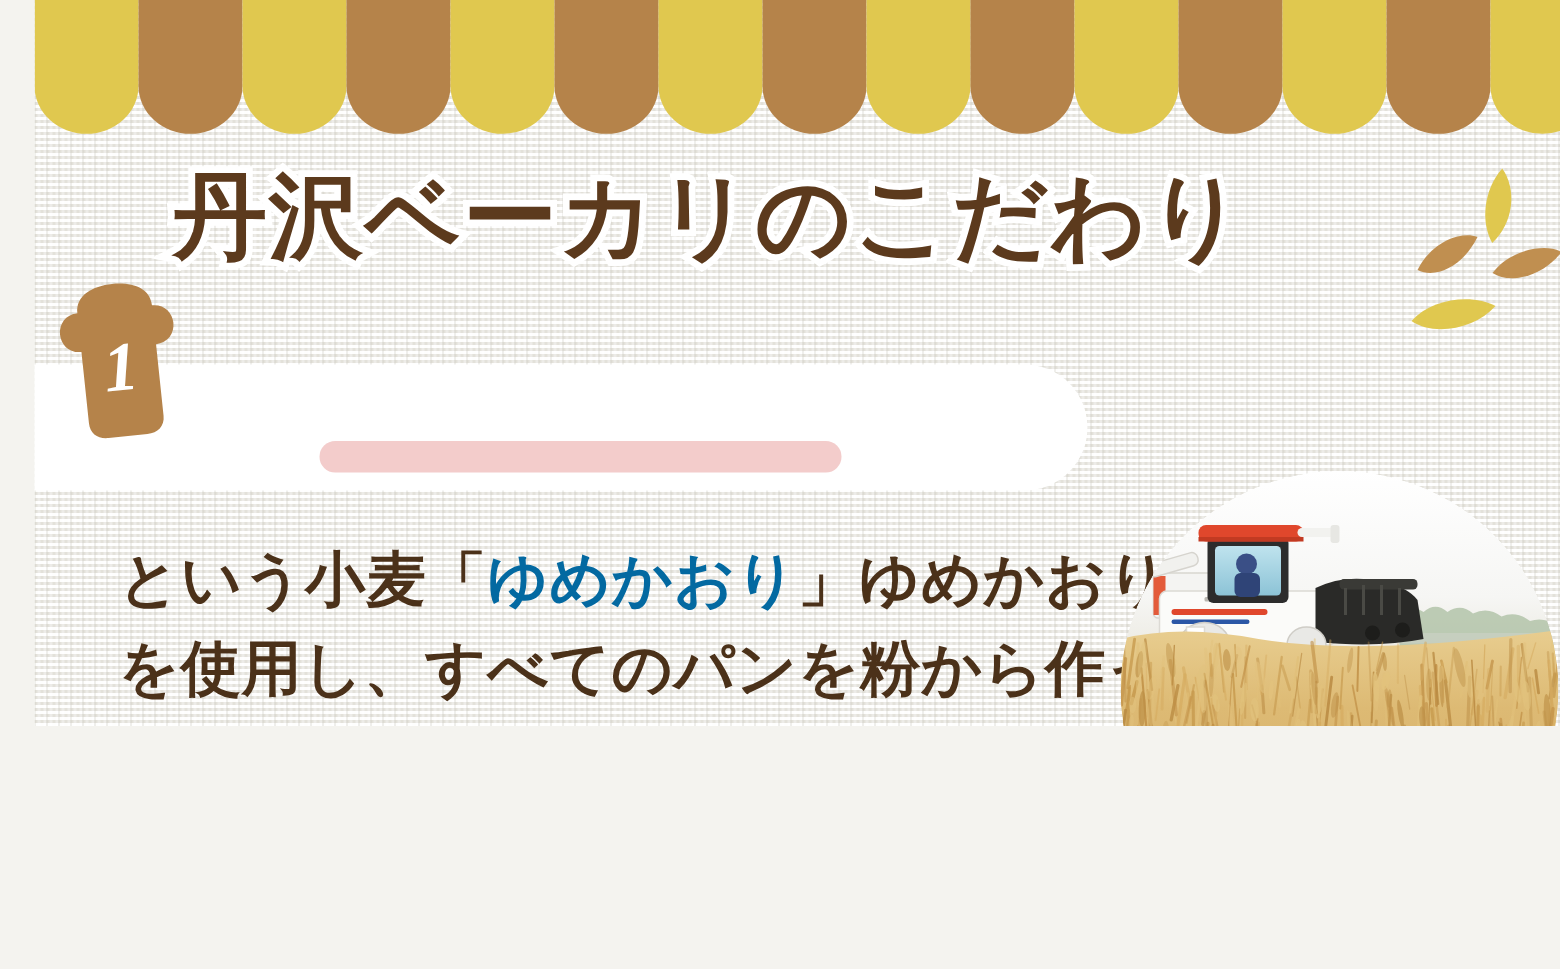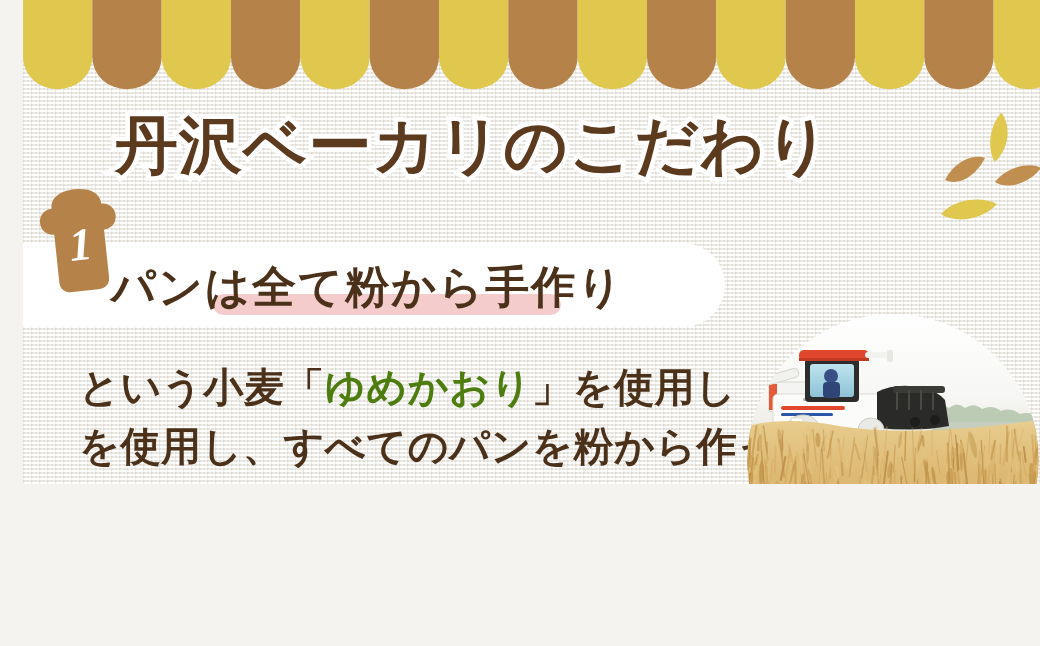--- a/index.html
+++ b/index.html
@@ -145,21 +145,21 @@
     left:56px; top:358px;
     width:640px;
     z-index:6;
     font-size:40px;
     line-height:59px;
     font-weight:bold;
     color:#4b3119;
     letter-spacing:0.5px;
   }
   #body-copy .line { white-space:nowrap; }
-  #body-copy .em { color:#4d7c0f; }
+  #body-copy .em { color:#0369a1; }
 
   
   #photo {
     position:absolute;
     left:724px; top:314px;
     width:292px; height:292px;
     border-radius:50%;
     overflow:hidden;
     z-index:6;
   }
@@ -213,26 +213,23 @@
     <svg viewBox="0 0 78 104" width="78" height="104" aria-hidden="true">
       <path d="M14 18 C14 6 26 1 39 1 C52 1 64 6 64 18
                C72 18 77 24 77 31 C77 38 72 44 64 44
                L64 92 C64 99 59 103 52 103 L26 103
                C19 103 14 99 14 92 L14 44
                C6 44 1 38 1 31 C1 24 6 18 14 18 Z" fill="#b5834a"></path>
     </svg>
     <div id="badge-num">1</div>
   </div>
 
-  <div id="subtitle-wrap">
-    <div id="subtitle">パンは全て粉から手作り</div>
-  </div>
 
   <div id="body-copy">
-      <div class="line"><span>という小麦「</span><span class="em">ゆめかおり</span><span>」を使用し</span></div>
+      <div class="line"><span>という小麦「</span><span class="em">ゆめかおり</span><span>」ゆめかおり</span></div>
       <div class="line"><span>を使用し、すべてのパンを粉から作っ</span></div>
       <div class="line"><span>ています。グルテンが多くふくらみが</span></div>
     </div>
 
   <div id="photo">
     <svg viewBox="0 0 292 292" width="292" height="292" aria-hidden="true">
       <defs>
         <linearGradient id="skyG" x1="0" y1="0" x2="0" y2="1">
           <stop offset="0%" stop-color="#ffffff"></stop>
           <stop offset="70%" stop-color="#f6f6f4"></stop>

